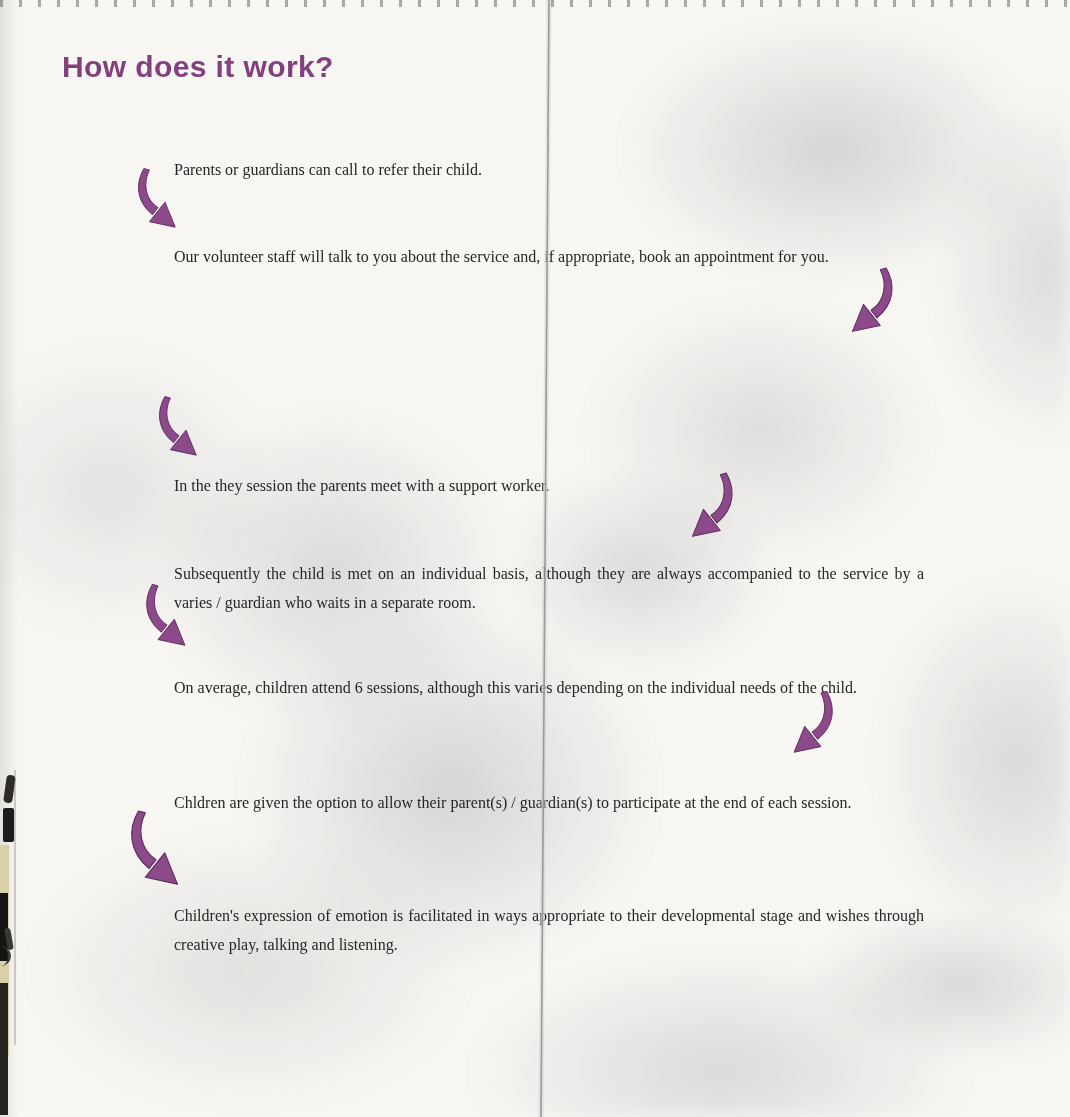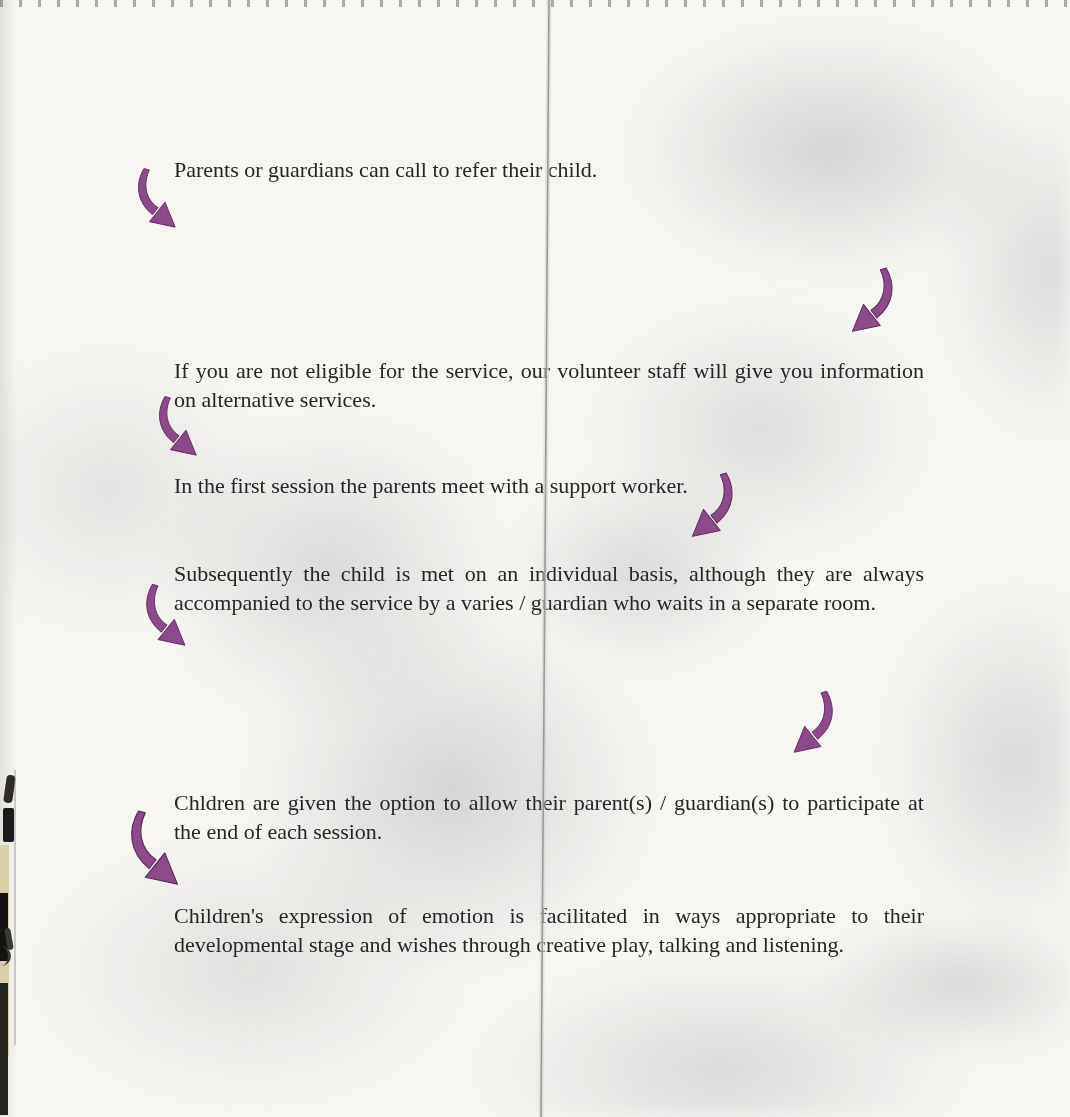--- a/index.html
+++ b/index.html
@@ -30,21 +30,21 @@
   
   .title{
     position:absolute;left:62px;top:50px;margin:0;
     font-family:"Liberation Sans", sans-serif;
     font-weight:bold;font-size:30px;letter-spacing:.4px;
     color:#82417d;
   }
   
   .step{
     position:absolute;left:174px;width:750px;margin:0;
-    font-size:22px;line-height:28.5px;color:#262626;
+    font-size:16px;line-height:28.5px;color:#262626;
     text-align:justify;text-align-last:left;
   }
   .s1{top:156px}.s2{top:243px}.s3{top:357px}.s4{top:472px}
   .s5{top:560px}.s6{top:674px}.s7{top:789px}.s8{top:902px}
   
   .arrow{position:absolute;}
   .arrow svg{width:100%;height:100%;display:block;overflow:visible;}
   .arrow.flip svg{transform:scaleX(-1);}
   .arrow path{fill:#8c4a8a;stroke:#5e2b5d;stroke-width:1.2;stroke-linejoin:round;}
   .a1{left:133px;top:160px;width:50px;height:78px}
@@ -75,25 +75,27 @@
   .art7{left:14px;top:770px;width:2px;height:275px;background:rgba(120,120,120,.35);}
   .art8{left:0;top:946px;width:8px;height:20px;background:transparent;border-right:3px solid #3c3c34;border-radius:0 10px 10px 0;}
 </style>
 </head>
 <body>
 
 <div class="page">
 
   <div class="photo"></div>
 
+  <h1 class="title">How does it work?</h1>
 
   <p class="step s1">Parents or guardians can call to refer their child.</p>
-  <p class="step s3">If you are not eligible for the service, our volunteer staff will give you information on alternative services.</p>
-  <p class="step s4">In the first session the parents meet with a support worker.</p>
+  <p class="step s2">Our volunteer staff will talk to you about the service and, if appropriate, book an appointment for you.</p>
+  <p class="step s4">In the they session the parents meet with a support worker.</p>
   <p class="step s5">Subsequently the child is met on an individual basis, although they are always accompanied to the service by a varies / guardian who waits in a separate room.</p>
+  <p class="step s6">On average, children attend 6 sessions, although this varies depending on the individual needs of the child.</p>
   <p class="step s8">Children's expression of emotion is facilitated in ways appropriate to their developmental stage and wishes through creative play, talking and listening.</p>
   <p class="step s7">Chldren are given the option to allow their parent(s) / guardian(s) to participate at the end of each session.</p>
 
   <div class="arrow a1">
     <svg viewBox="0 0 64 80">
       <path d="M14 1 C3 20 4 43 25 60 L32 51 C15 40 13 19 21 3 Z"></path>
       <path d="M21 69 L41 44 L54 76 Z"></path>
     </svg>
   </div>
   <div class="arrow a2 flip">

